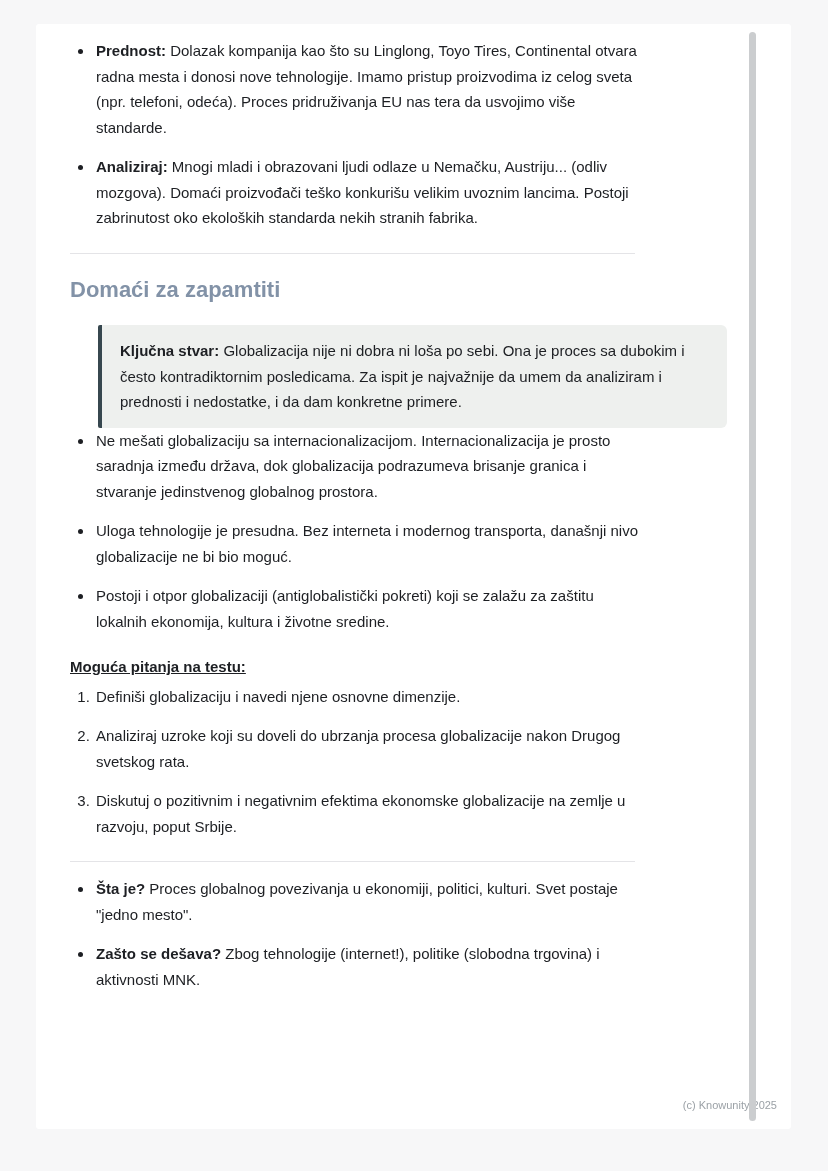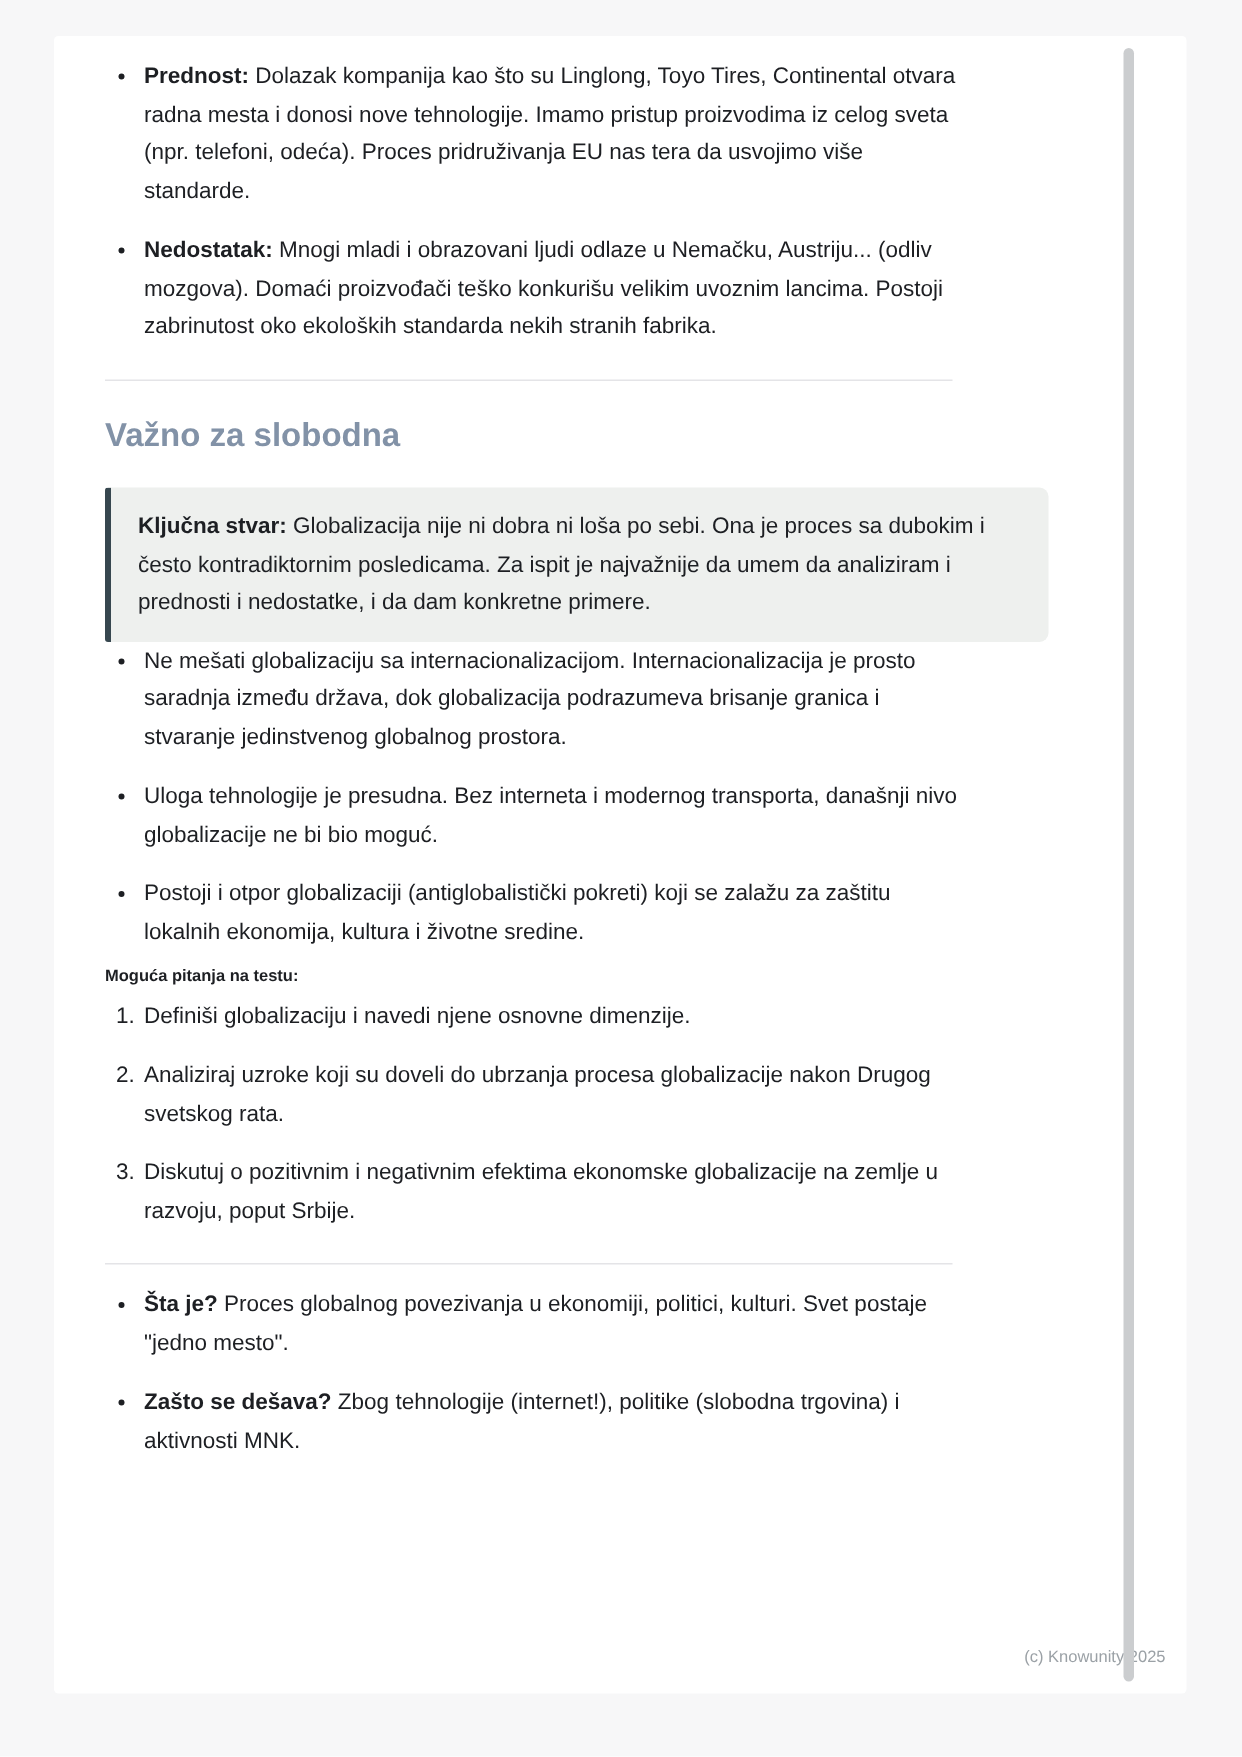--- a/index.html
+++ b/index.html
@@ -59,32 +59,34 @@
     color: #8292a7;
     line-height: 1.25;
   }
   .callout {
     margin-top: 22px;
     width: 629px;
     background: #eef0ee;
     border-left: 4px solid #37474f;
     border-radius: 2px 6px 6px 2px;
     padding: 13px 20px 13px 18px;
+    margin-left: 28px;
   }
   .callout p {
     margin: 0;
     font-size: 15px;
     line-height: 1.7;
     color: #1d1f23;
   }
   ul.notes { }
   p.questions-heading {
-    margin: 8px 0 0 0;
+    margin: 20px 0 0 0;
     font-weight: 700;
-    font-size: 11px;
+    font-size: 15px;
+    text-decoration: underline;
   }
   ol.questions { margin-top: 4px; }
   ul.summary { margin-top: 14px; }
   .watermark {
     position: absolute;
     right: 14px;
     bottom: 18px;
     font-size: 11px;
     color: #9ba1a6;
     z-index: 1;
@@ -106,28 +108,28 @@
 <div class="viewport">
   <div class="page">
     <div class="content">
 
       <ul class="bullets">
         <li>
           <strong class="lead">Prednost:</strong>
           <span>Dolazak kompanija kao što su Linglong, Toyo Tires, Continental otvara radna mesta i donosi nove tehnologije. Imamo pristup proizvodima iz celog sveta (npr. telefoni, odeća). Proces pridruživanja EU nas tera da usvojimo više standarde.</span>
         </li>
         <li>
-          <strong class="lead">Nedostatak:</strong>
+          <strong class="lead">Analiziraj:</strong>
           <span>Mnogi mladi i obrazovani ljudi odlaze u Nemačku, Austriju... (odliv mozgova). Domaći proizvođači teško konkurišu velikim uvoznim lancima. Postoji zabrinutost oko ekoloških standarda nekih stranih fabrika.</span>
         </li>
       </ul>
 
       <hr class="divider">
 
-      <h2 class="section-heading">Važno za slobodna</h2>
+      <h2 class="section-heading">Domaći za zapamtiti</h2>
 
       <div class="callout">
         <p>
           <strong class="lead">Ključna stvar:</strong>
           <span>Globalizacija nije ni dobra ni loša po sebi. Ona je proces sa dubokim i često kontradiktornim posledicama. Za ispit je najvažnije da umem da analiziram i prednosti i nedostatke, i da dam konkretne primere.</span>
         </p>
       </div>
 
       <ul class="bullets notes">
         <li>Ne mešati globalizaciju sa internacionalizacijom. Internacionalizacija je prosto saradnja između država, dok globalizacija podrazumeva brisanje granica i stvaranje jedinstvenog globalnog prostora.</li>

